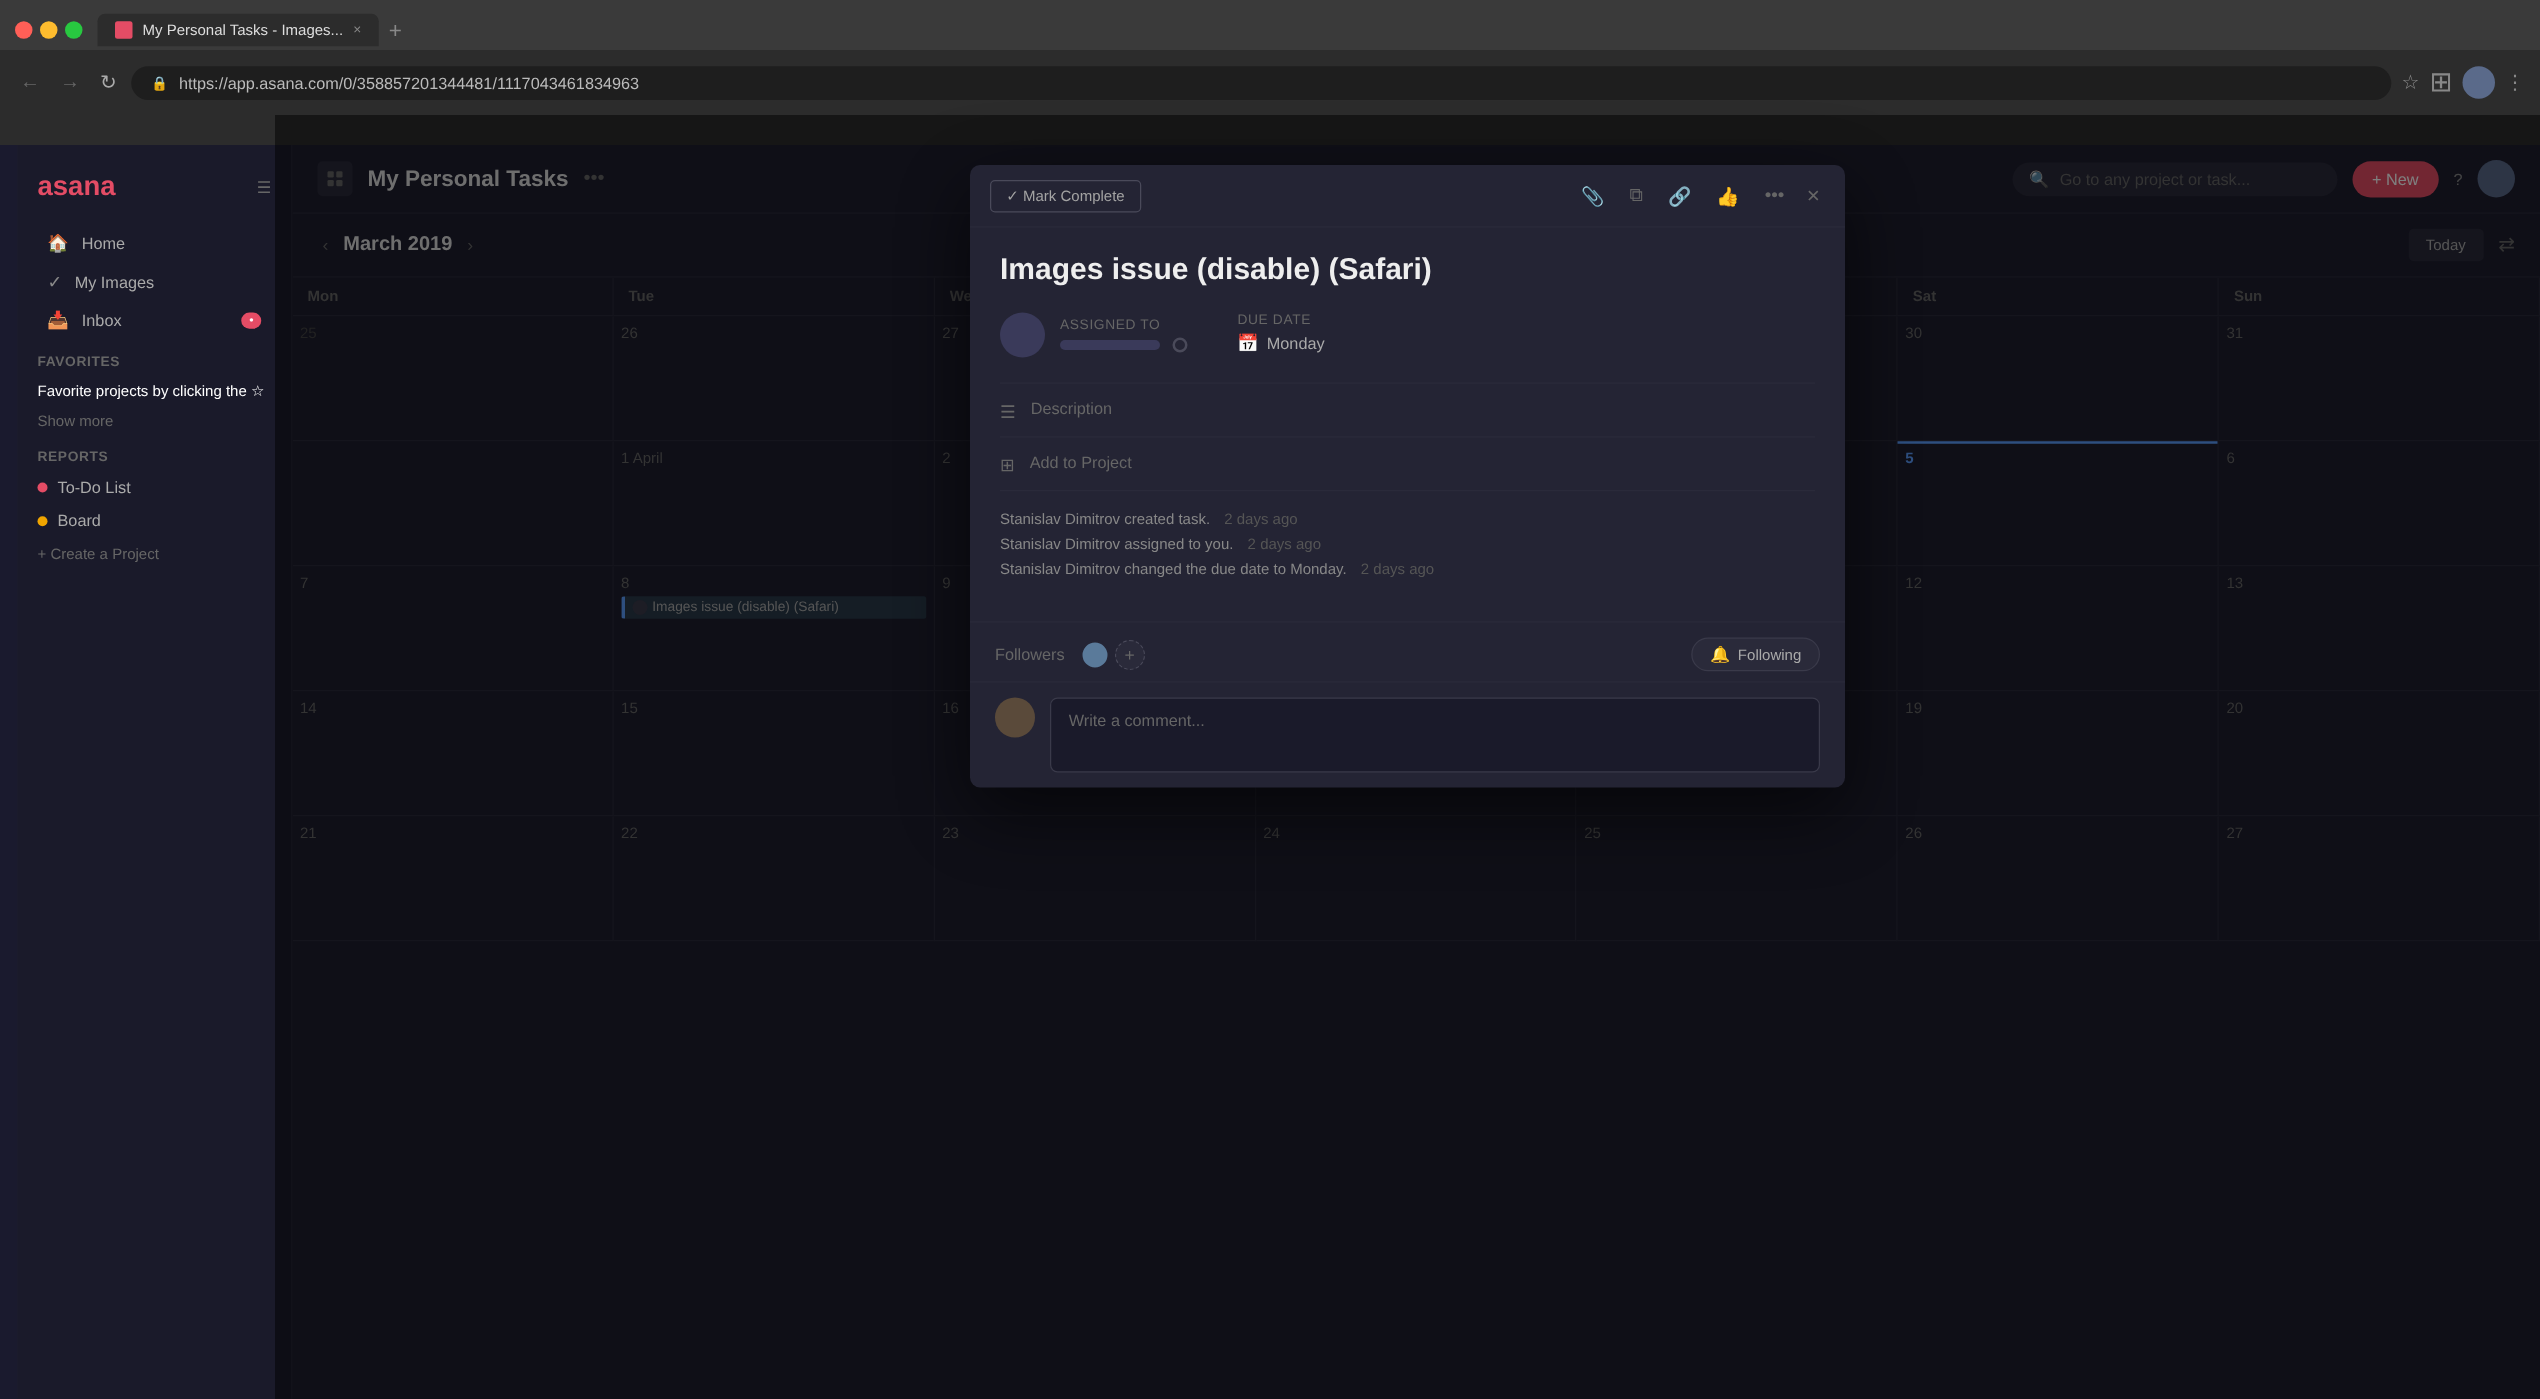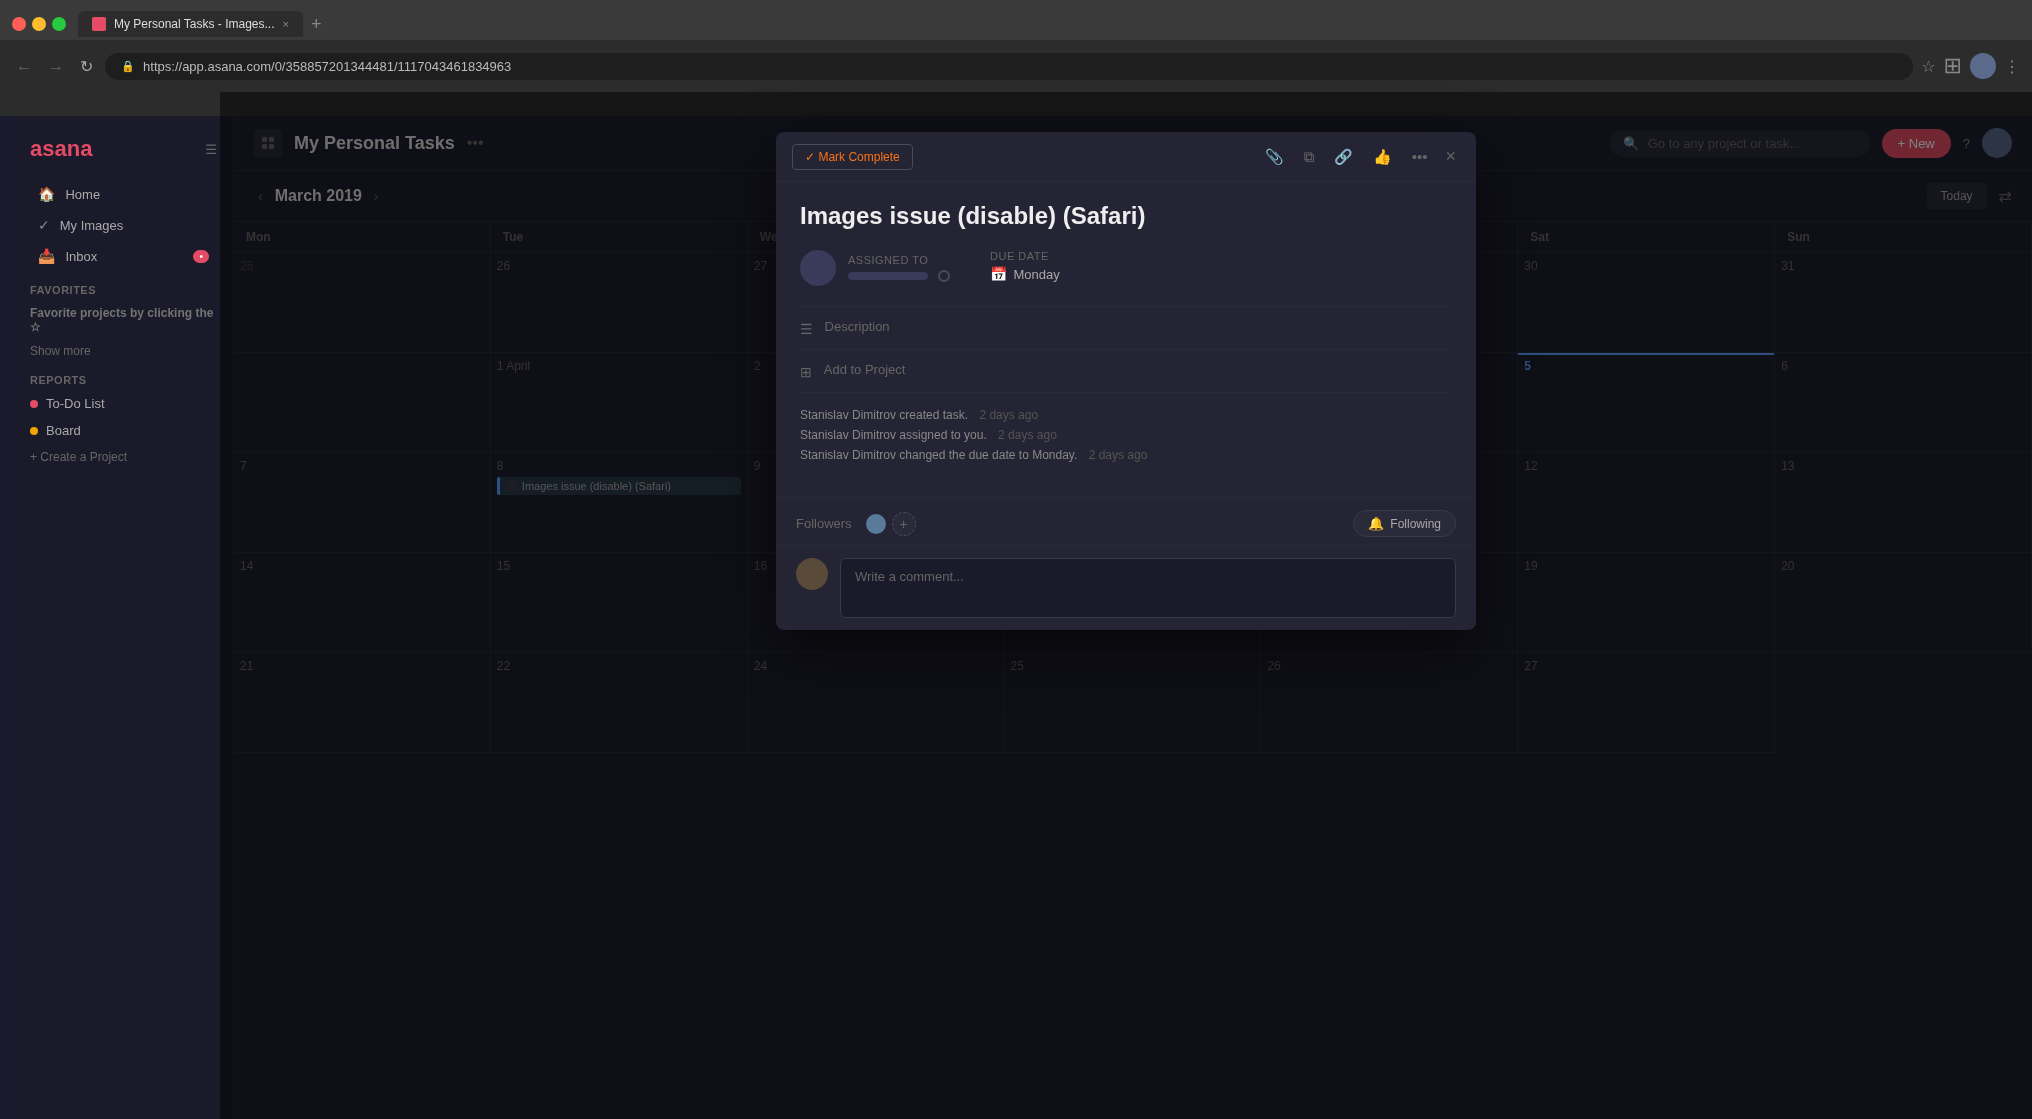--- a/index.html
+++ b/index.html
@@ -155,23 +155,22 @@
     .sidebar-section-title {
       padding: 12px 16px 4px;
       color: #666;
       font-size: 11px;
       font-weight: 600;
       text-transform: uppercase;
       letter-spacing: 0.5px;
     }
     .favorites-placeholder {
       padding: 6px 16px;
-      color: #737373;
+      color: #ffffff;
       font-size: 12px;
-      font-weight: bold;
     }
     .show-more {
       padding: 4px 16px;
       color: #666;
       font-size: 12px;
       cursor: pointer;
     }
     .reports-item {
       display: flex;
       align-items: center;
@@ -422,21 +421,21 @@
       gap: 8px;
     }
     .mark-complete-btn {
       display: flex;
       align-items: center;
       gap: 6px;
       background: transparent;
       border: 1px solid #4a4a5a;
       border-radius: 4px;
       padding: 5px 12px;
-      color: #f97316;
+      color: #a3a3a3;
       font-size: 12px;
       cursor: pointer;
     }
     .toolbar-spacer { flex: 1; }
     .modal-icon-btn {
       color: #666;
       cursor: pointer;
       padding: 4px 6px;
       border-radius: 4px;
       font-size: 15px;
@@ -816,20 +815,23 @@
             <div class="day-number">20</div>
           </div>
 
         <div class="day-cell">
             <div class="day-number">21</div>
           </div>
         <div class="day-cell">
             <div class="day-number">22</div>
           </div>
         <div class="day-cell">
+            <div class="day-number">23</div>
+          </div>
+        <div class="day-cell">
             <div class="day-number">24</div>
           </div>
         <div class="day-cell">
             <div class="day-number">25</div>
           </div>
         <div class="day-cell">
             <div class="day-number">26</div>
           </div>
         <div class="day-cell">
             <div class="day-number">27</div>

